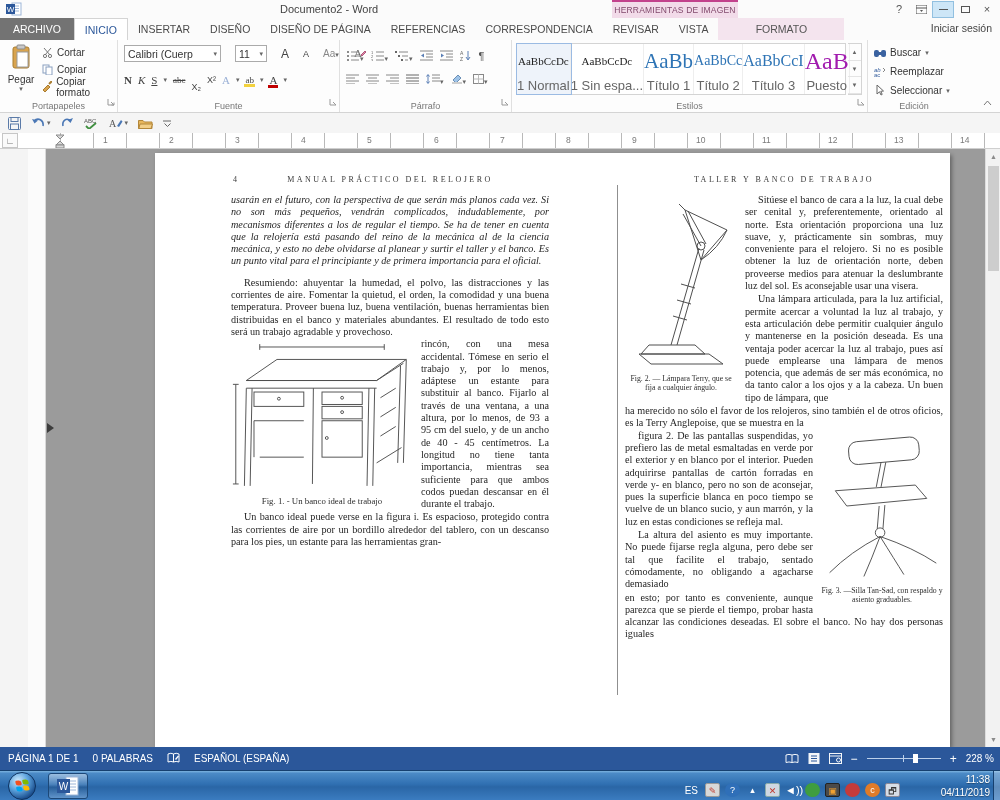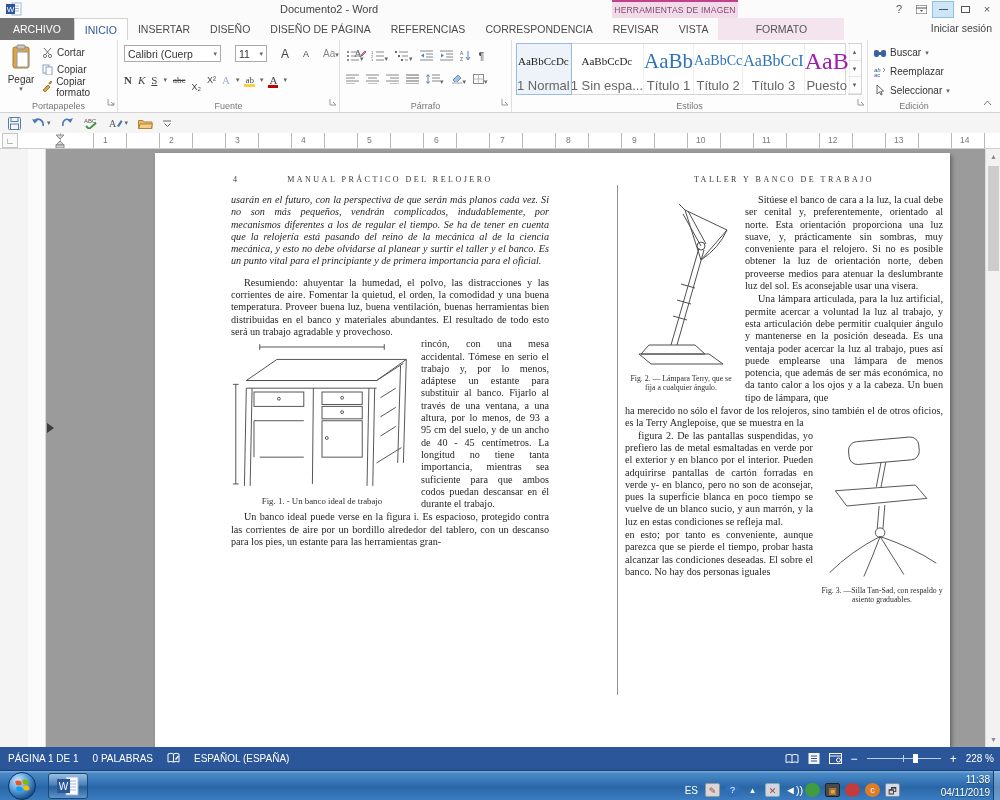--- a/index.html
+++ b/index.html
@@ -605,20 +605,21 @@
               <line x1="66" y1="75" x2="64" y2="100"></line>
             <circle cx="61" cy="104" r="5"></circle>
             <path d="M61 108 Q30 124 8 146" fill="none"></path>
             <path d="M61 108 Q52 132 44 150" fill="none"></path>
             <path d="M61 108 Q76 132 86 148" fill="none"></path>
             <path d="M61 108 Q96 120 120 136" fill="none"></path>
           </svg>
           <div class="figcap tiny">Fig. 3. —Silla Tan-Sad, con respaldo y asiento graduables.</div>
         </div>
         <p class="ind">figura 2. De las pantallas suspendidas, yo prefiero las de metal esmaltadas en verde por el exterior y en blanco por el interior. Pueden adquirirse pantallas de cartón forradas en verde y- en blanco, pero no son de aconsejar, pues la superficie blanca en poco tiempo se vuelve de un blanco sucio, y aun marrón, y la luz en estas condiciones se refleja mal.</p>
+        <p class="ind">La altura del asiento es muy importante. No puede fijarse regla alguna, pero debe ser tal que facilite el trabajo, sentado cómodamente, no obligando a agacharse demasiado</p>
         <p>en esto; por tanto es conveniente, aunque parezca que se pierde el tiempo, probar hasta alcanzar las condiciones deseadas. El sobre el banco. No hay dos personas iguales</p>
       </div>
     </div>
 
     <div class="vscroll">
       <div class="vs-btn vs-up">▲</div>
       <div class="vs-thumb"></div>
       <div class="vs-btn vs-down">▼</div>
     </div>
   </div>

